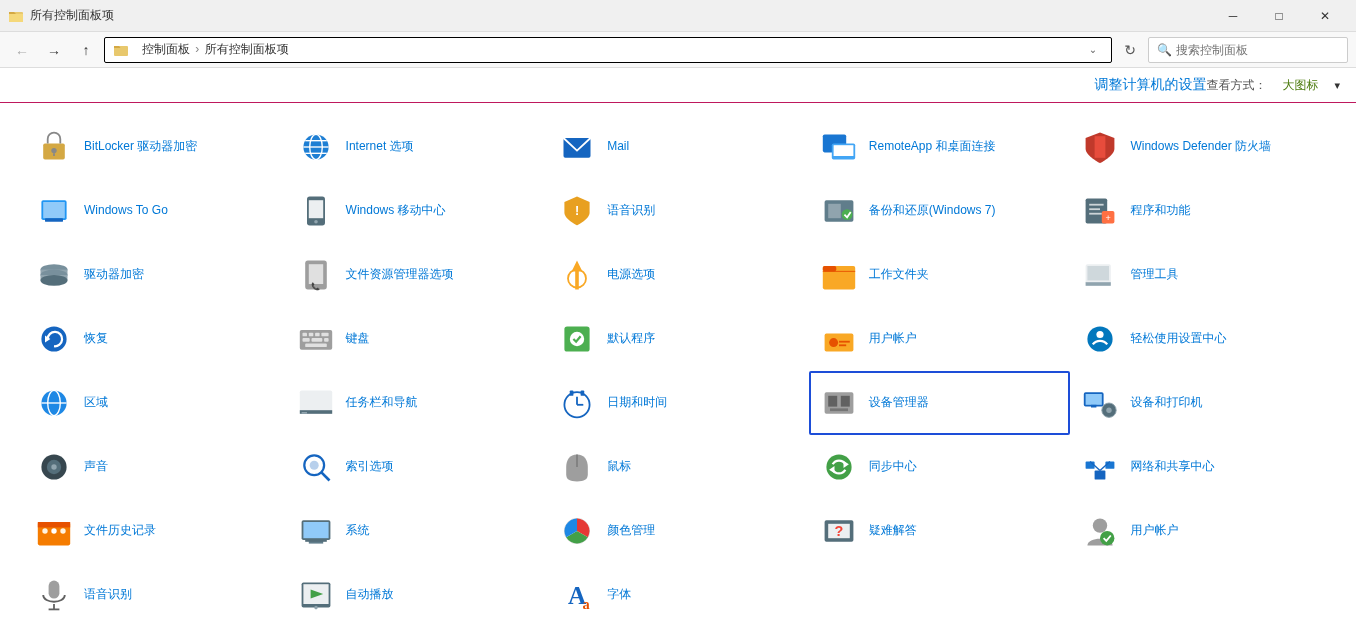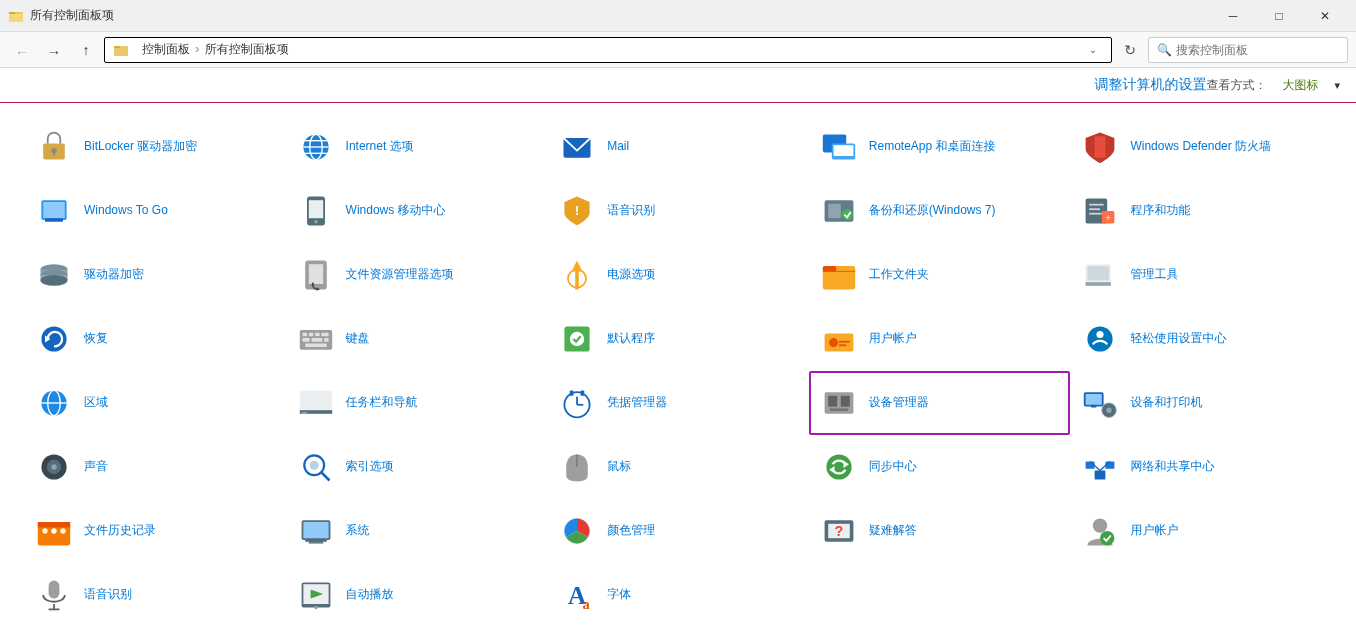--- a/index.html
+++ b/index.html
@@ -195,21 +195,21 @@
     .control-item {
       display: flex;
       align-items: center;
       gap: 10px;
       padding: 10px 8px;
       cursor: pointer;
       border-radius: 2px;
       border: 2px solid transparent;
     }
     .control-item.highlighted {
-      border: 2px solid #a21caf;
+      border: 2px solid #1d4ed8;
       background: #fff;
     }
 
     .item-icon {
       width: 40px;
       height: 40px;
       flex-shrink: 0;
       display: flex;
       align-items: center;
       justify-content: center;
@@ -511,21 +511,21 @@
       <div class="control-item">
         <div class="item-icon">
           <svg viewBox="0 0 40 40" width="36" height="36">
             <circle cx="20" cy="22" r="14" fill="white" stroke="#1565c0" stroke-width="2"></circle>
             <line x1="20" y1="22" x2="20" y2="13" stroke="#1565c0" stroke-width="2"></line>
             <line x1="20" y1="22" x2="27" y2="22" stroke="#1565c0" stroke-width="2"></line>
             <rect x="12" y="6" width="4" height="6" rx="1" fill="#1565c0"></rect>
             <rect x="24" y="6" width="4" height="6" rx="1" fill="#1565c0"></rect>
           </svg>
         </div>
-        <span class="item-label">凭据管理器</span>
+        <span class="item-label">日期和时间</span>
       </div>
       <div class="control-item highlighted">
         <div class="item-icon">
           <svg viewBox="0 0 40 40" width="36" height="36">
             <rect x="4" y="8" width="32" height="24" rx="2" fill="#9e9e9e"></rect>
             <rect x="8" y="12" width="10" height="12" fill="#616161"></rect>
             <rect x="22" y="12" width="10" height="12" fill="#616161"></rect>
             <rect x="10" y="26" width="20" height="3" fill="#757575"></rect>
           </svg>
         </div>

